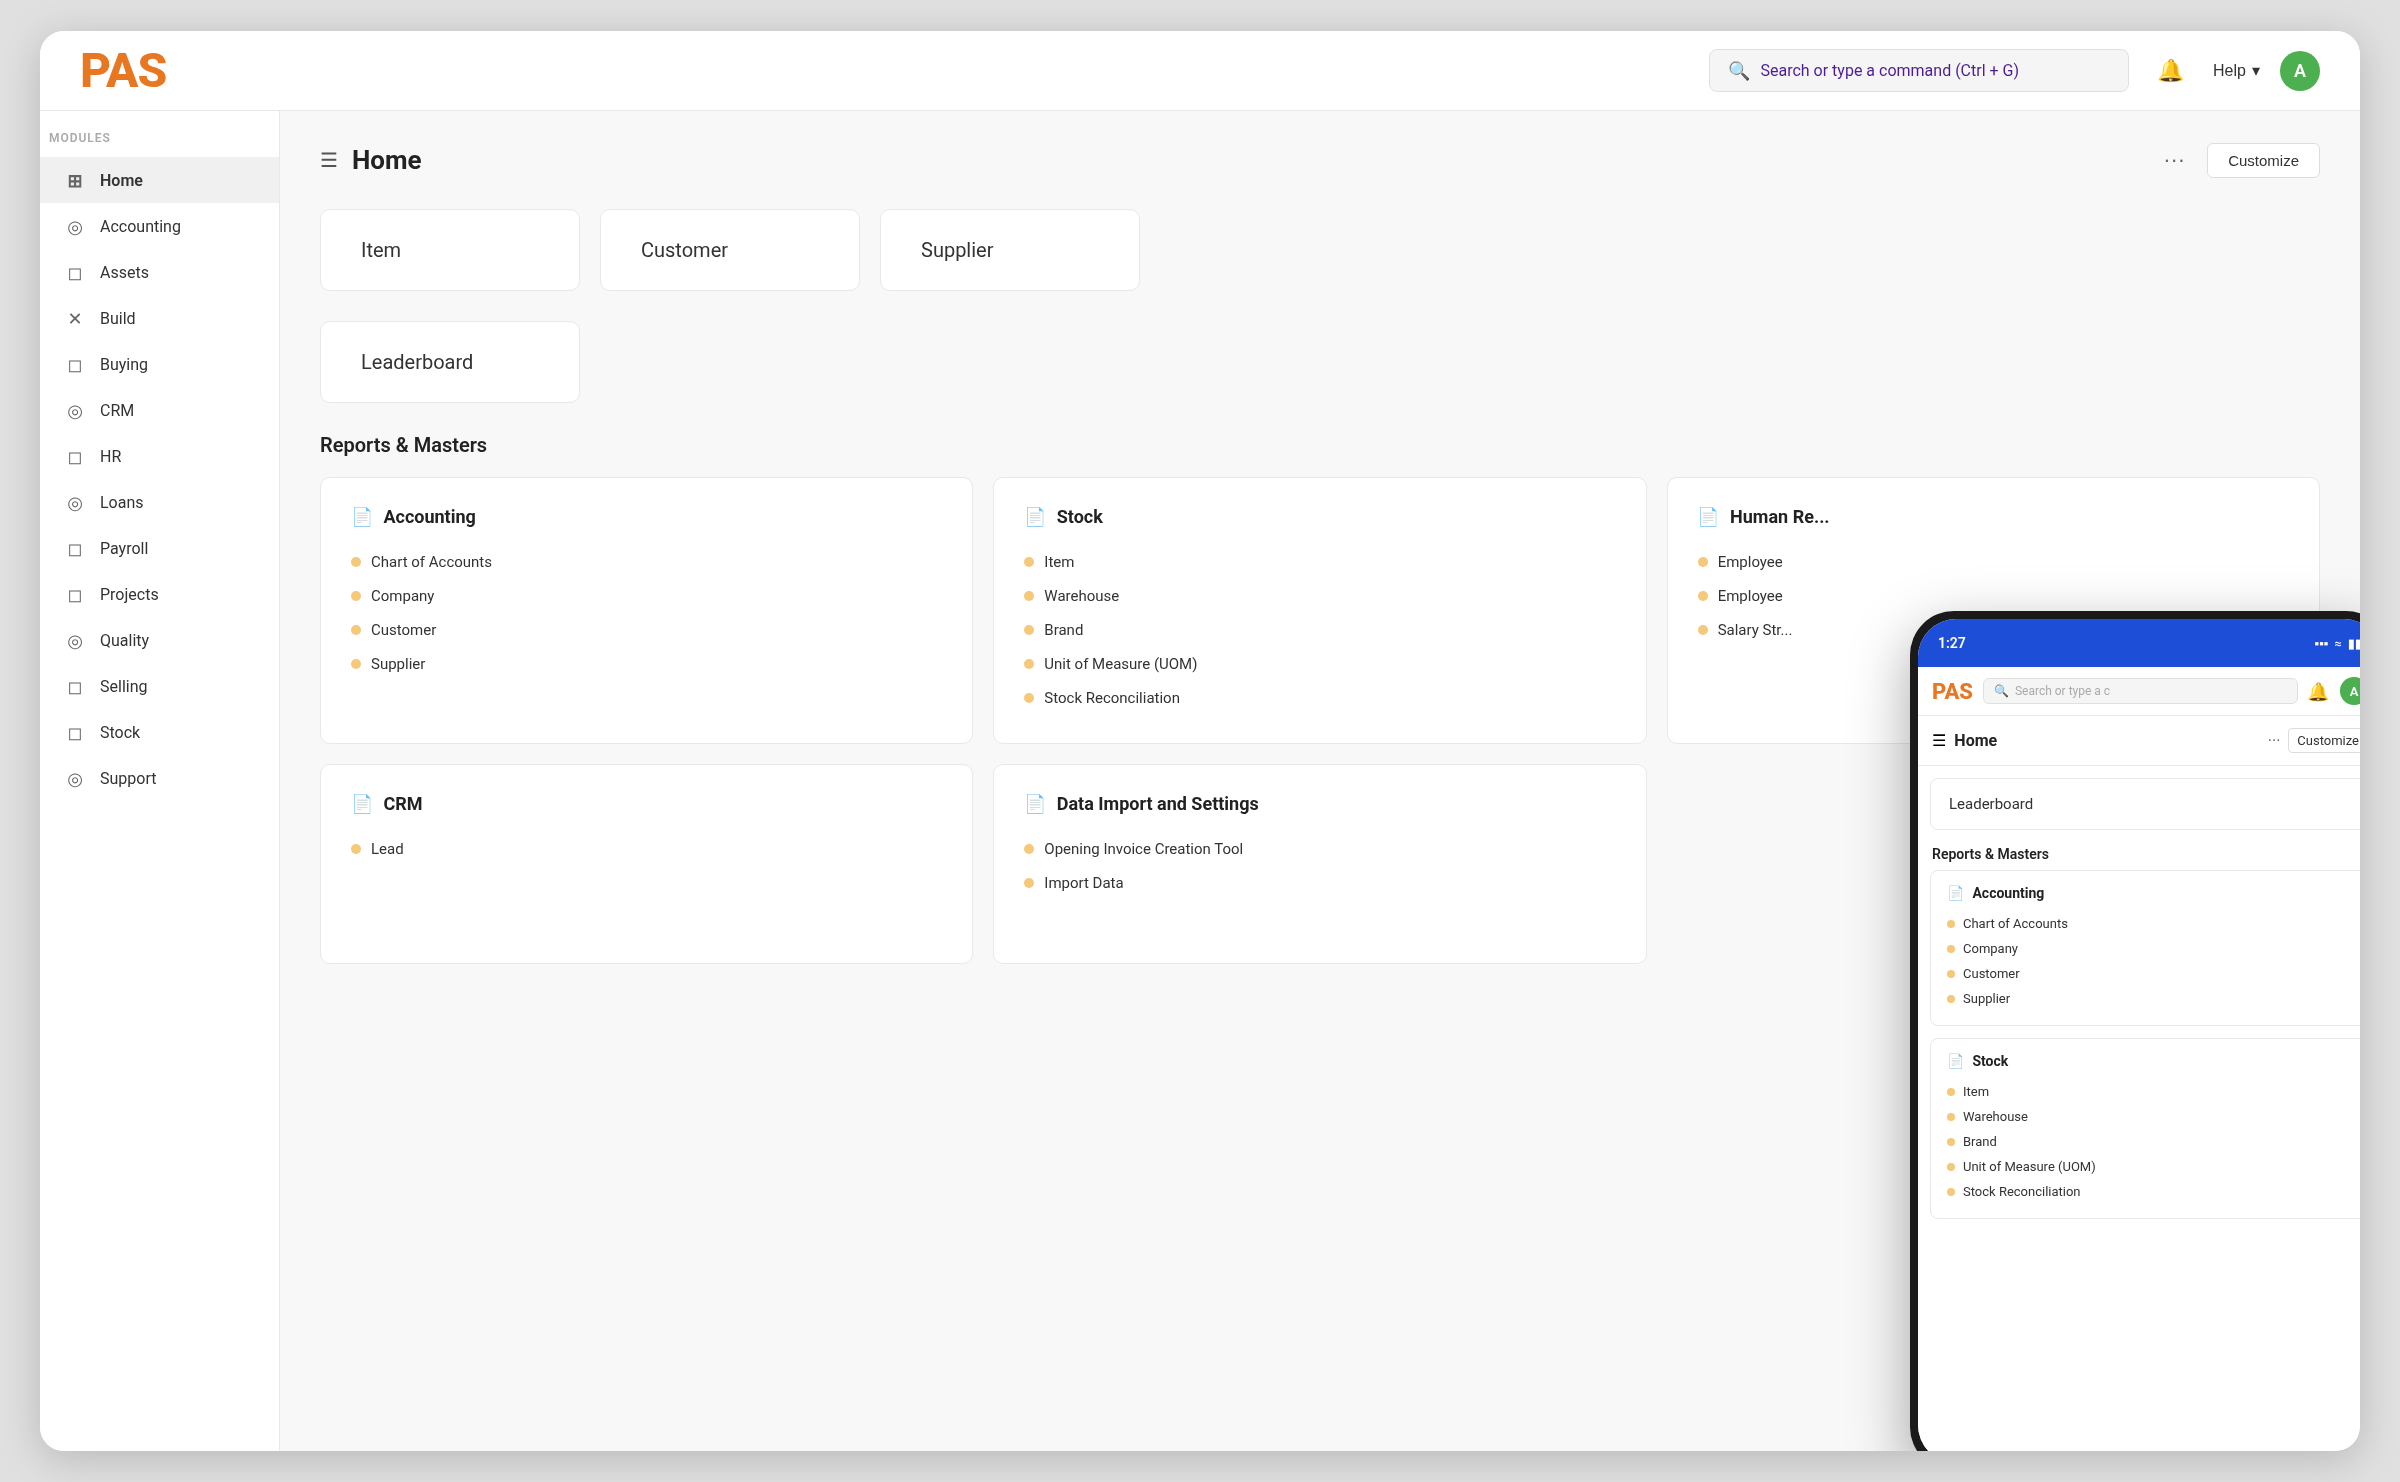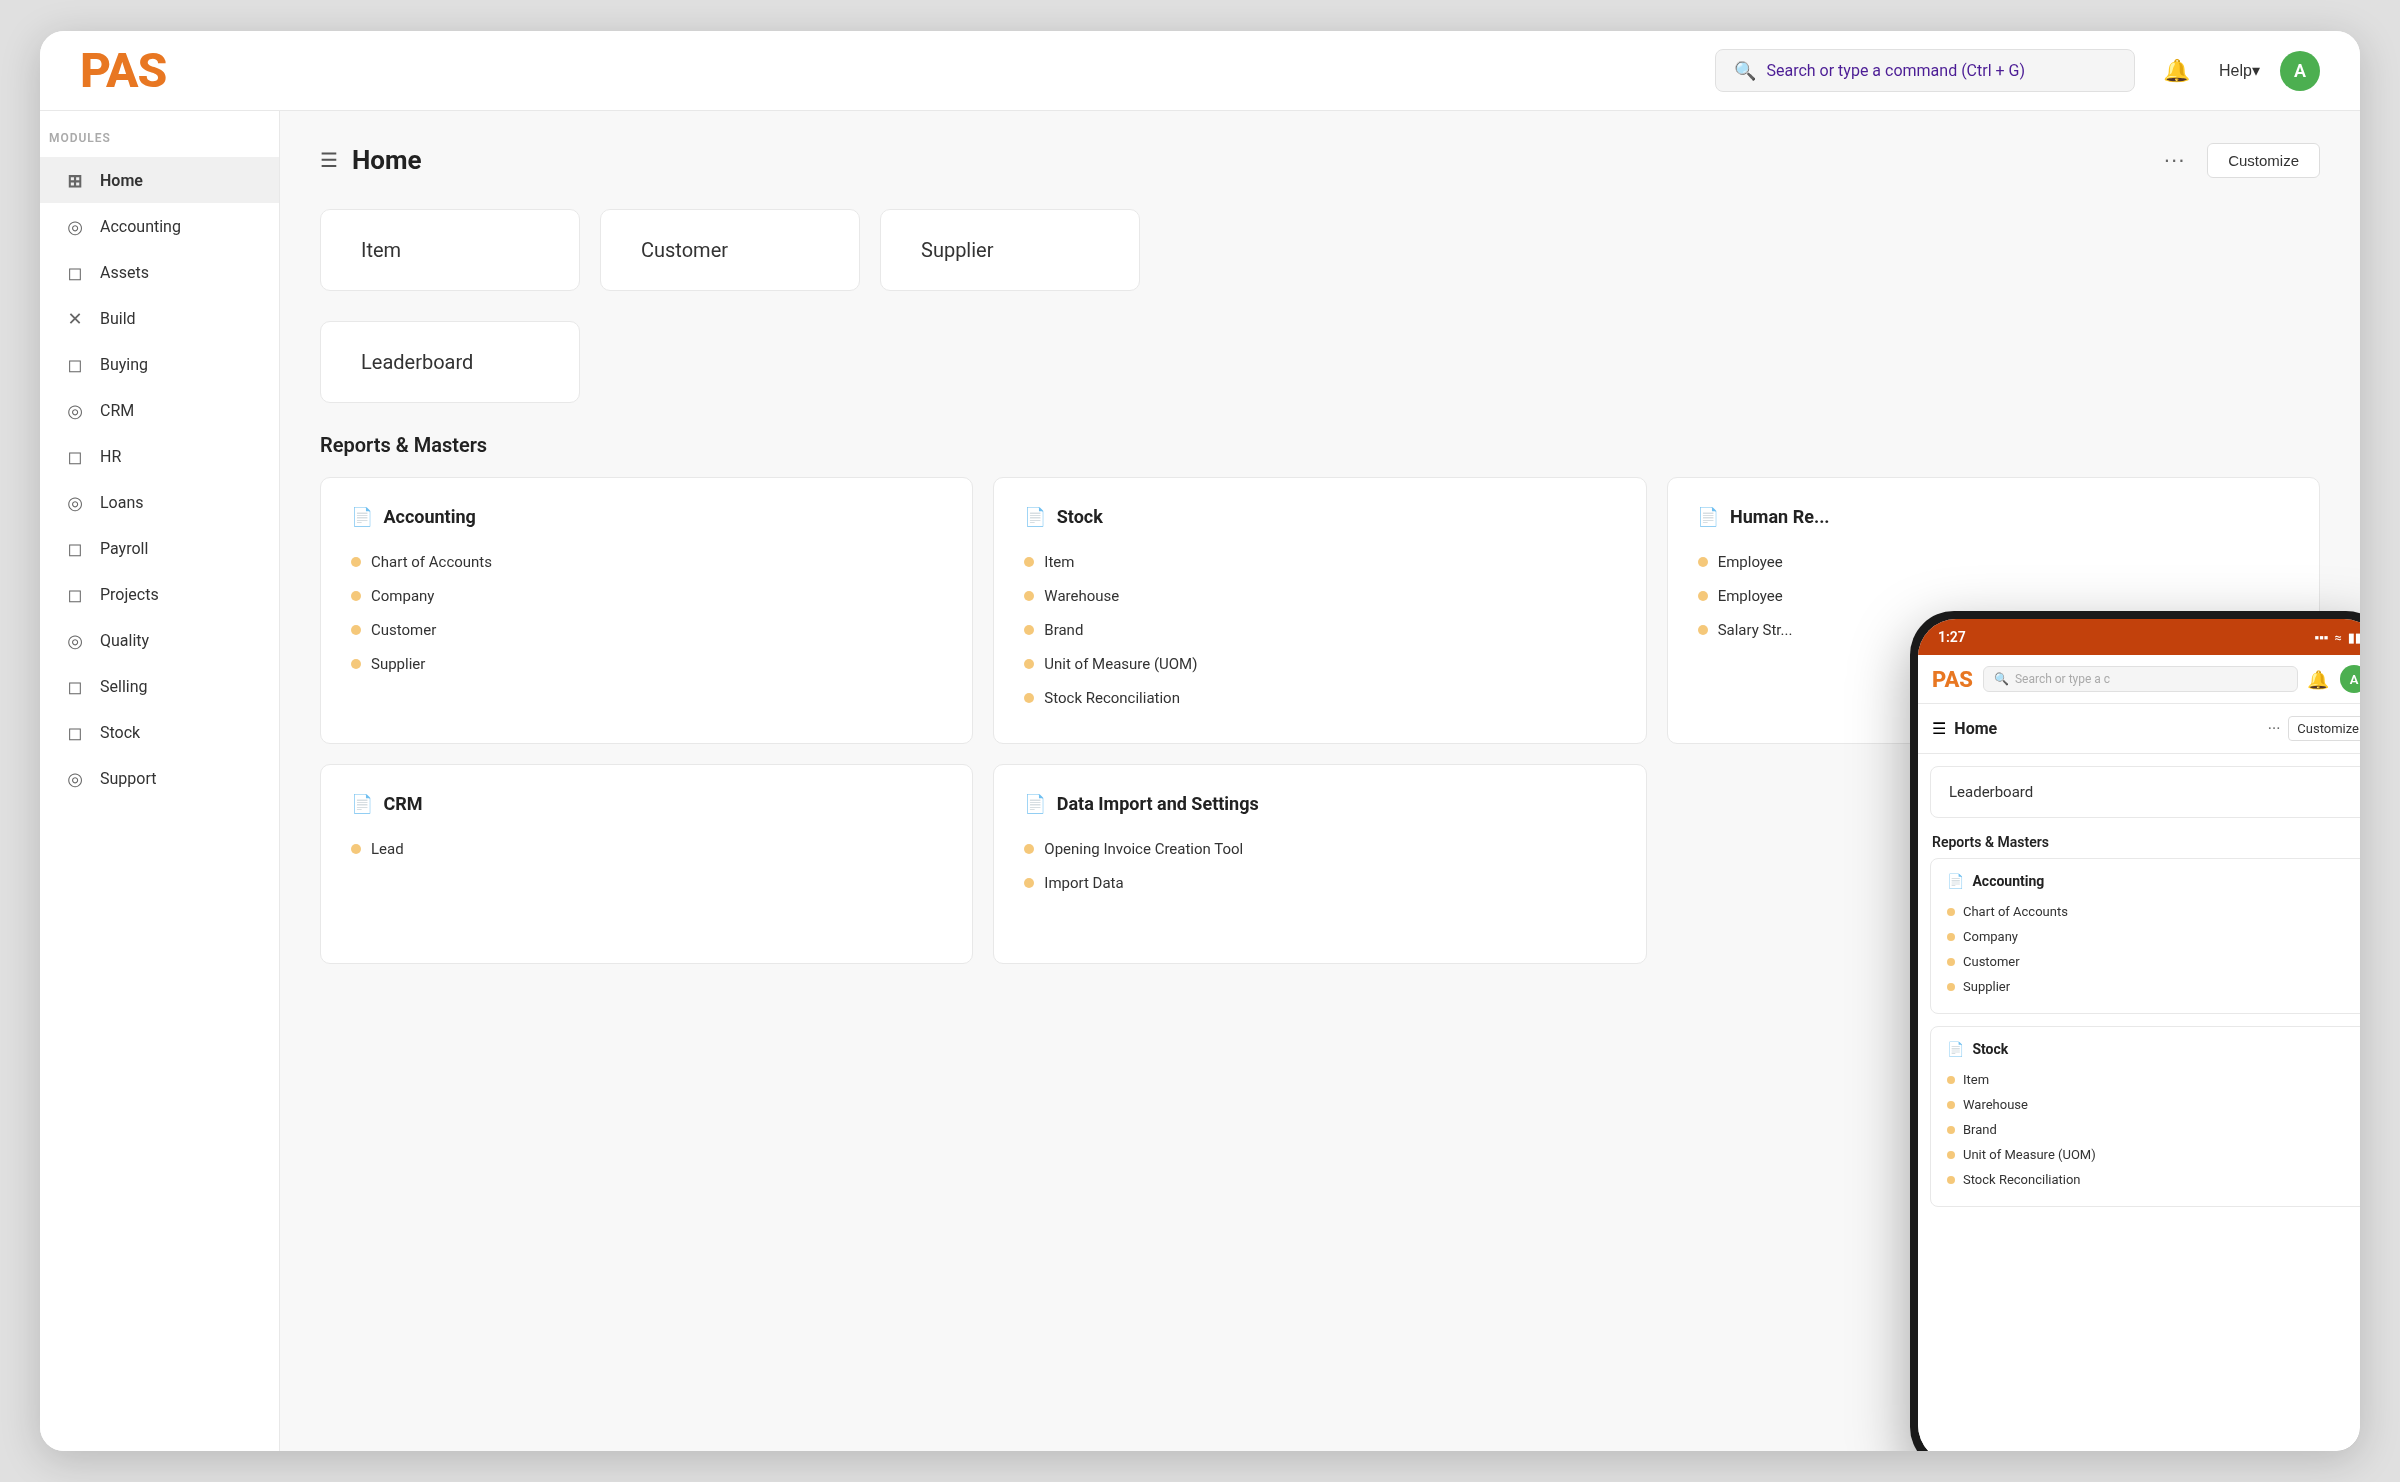--- a/index.html
+++ b/index.html
@@ -71,20 +71,21 @@
       cursor: pointer;
       display: flex;
       align-items: center;
       justify-content: center;
       font-size: 22px;
       color: #555;
     }
     .help-btn {
       display: flex;
       align-items: center;
+      gap: 6px;
       background: transparent;
       border: none;
       cursor: pointer;
       font-size: 16px;
       color: #333;
     }
     .avatar {
       width: 40px;
       height: 40px;
       border-radius: 50%;
@@ -286,22 +287,22 @@
       border-radius: 38px;
       width: 100%;
       height: 100%;
       overflow: hidden;
       display: flex;
       flex-direction: column;
     }
 
     
     .phone-status-bar {
-      background: #c2410c;
-      height: 36px;
+      background: #1d4ed8;
+      height: 48px;
       display: flex;
       align-items: center;
       justify-content: space-between;
       padding: 0 20px;
       flex-shrink: 0;
     }
     .phone-time {
       color: #fff;
       font-size: 14px;
       font-weight: 600;

